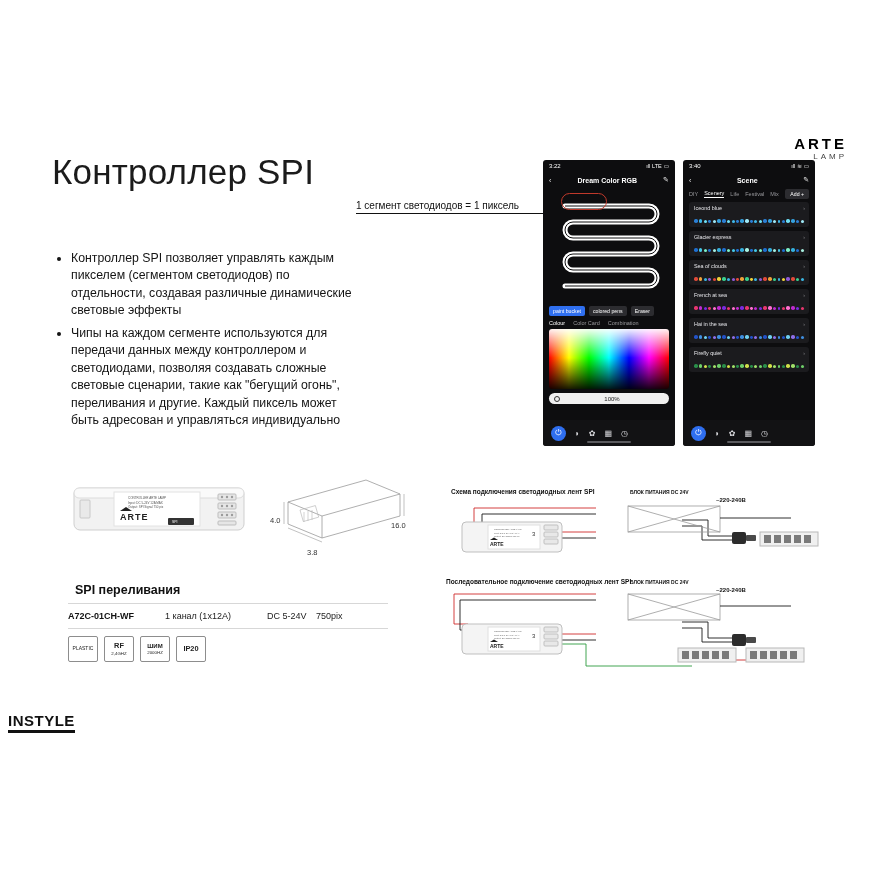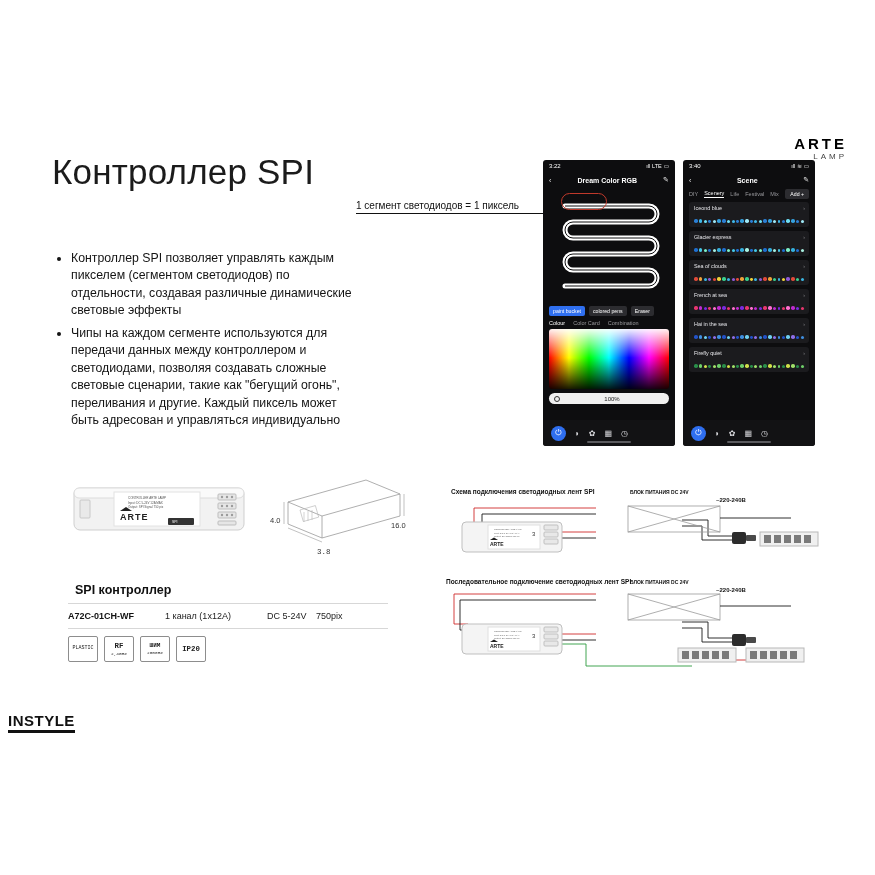--- a/index.html
+++ b/index.html
@@ -157,21 +157,21 @@
   .spec-row { display:flex; align-items:center; height:24px; font-size:9px; }
   .spec-row .c0 { width:97px; font-weight:700; color:#111; }
   .spec-row .c1 { width:83px; color:#222; }
   .spec-row .c2 { width:68px; color:#222;padding-left:19px; }
   .spec-row .c3 { width:60px; color:#222; }
 
   .badges { position:absolute; left:68px; top:636px; display:flex; gap:6px; }
   .badge {
     width:30px; height:26px; border:1px solid #8d8d8d; border-radius:2px;
     display:flex; flex-direction:column; align-items:center; justify-content:center;
-    font-size:5.6px; color:#222; line-height:1.15; text-align:center;font-family:Liberation Mono, monospace;
+    font-size:5.6px; color:#222; line-height:1.15; text-align:center;
   }
   .badge .big { font-size:7.4px; font-weight:700; }
   .badge .sm { font-size:4.4px; }
 
   
   .wire-title {
     position:absolute; font-size:6.5px; font-weight:700; color:#111;
   }
   .wire-sub { position:absolute; font-size:5px; font-weight:700; color:#111; }
   .wire-v { position:absolute; font-size:6px; font-weight:700; color:#111; }
@@ -524,24 +524,24 @@
     <rect x="30" y="38" width="16" height="12" transform="rotate(-16 30 38)"></rect>
     <path d="M34 40 L34 50 M38 39 L38 49 M42 38 L42 48"></path>
   </g>
   <g stroke="#999" stroke-width="0.6">
     <path d="M14 30 L14 52"></path>
     <path d="M18 56 L52 70"></path>
     <path d="M134 22 L134 44"></path>
   </g>
 </svg>
 <div class="dim-label" style="left:270px; top:516px;">4.0</div>
-<div class="dim-label" style="left:317px; top:548px;font-family:Liberation Mono, monospace;">3.8</div>
+<div class="dim-label" style="left:307px; top:548px;">3.8</div>
 <div class="dim-label" style="left:391px; top:521px;">16.0</div>
 
-<div class="spec-title">SPI контроллер</div>
+<div class="spec-title">SPI переливания</div>
 <div class="spec-table">
   <div class="spec-row">
     <span class="c0">A72C-01CH-WF</span>
     <span class="c1">1 канал (1x12A)</span>
     <span class="c2">DC 5-24V</span>
     <span class="c3">750pix</span>
   </div>
 </div>
 
 <div class="badges">

